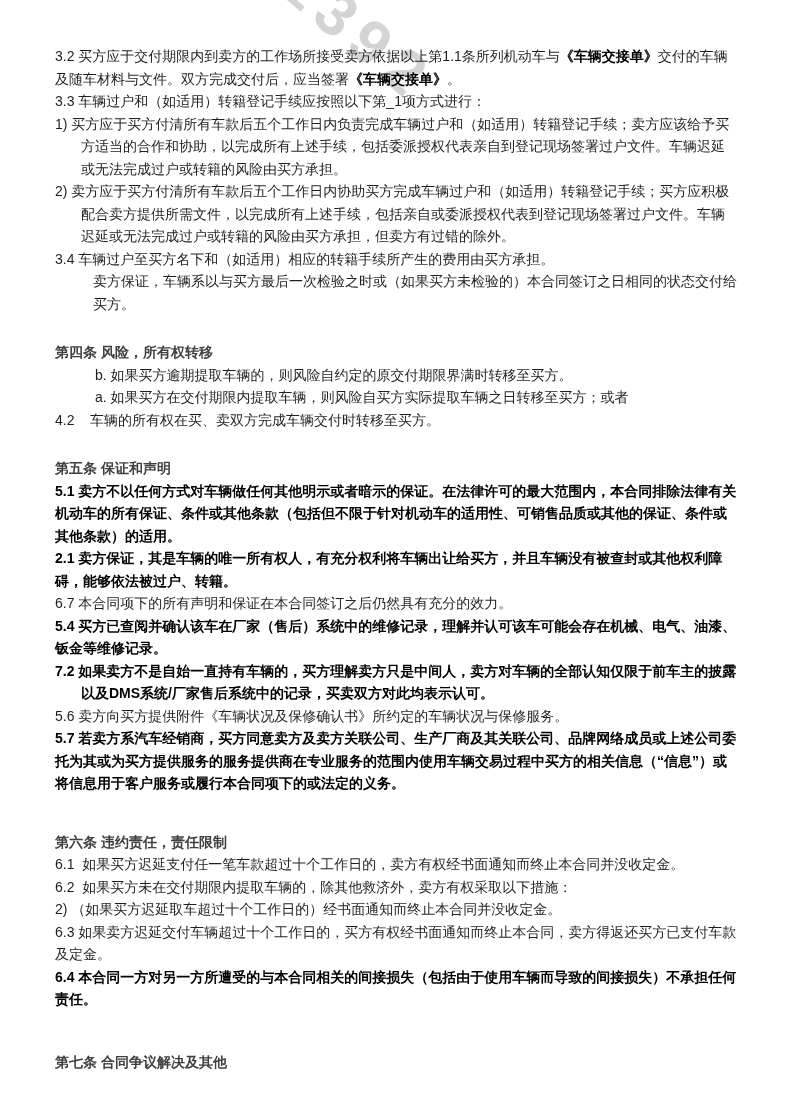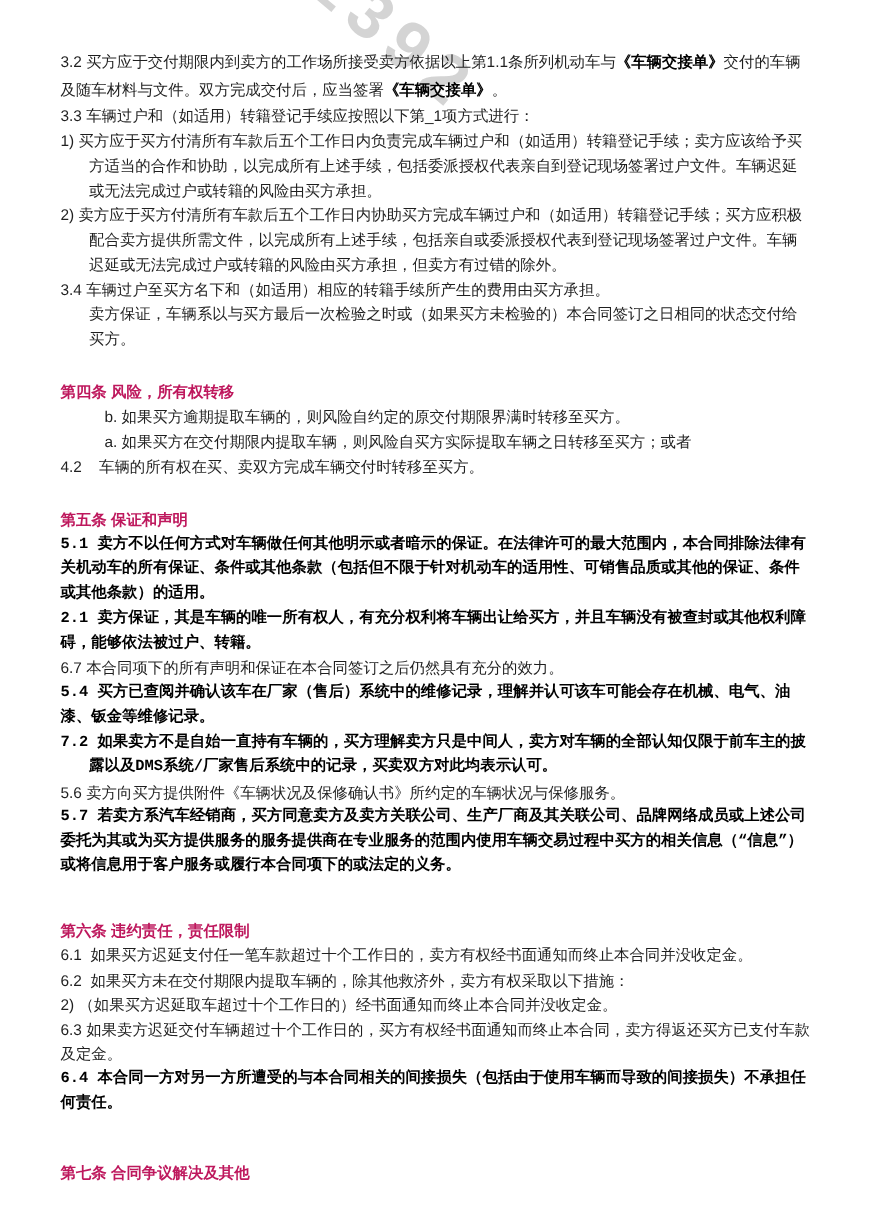--- a/index.html
+++ b/index.html
@@ -34,33 +34,33 @@
     z-index: 0;
   }
   .content {
     position: absolute;
     top: 45px;
     left: 55px;
     width: 683px;
     z-index: 1;
   }
   p { margin: 0; }
-  .b { font-weight: bold; color: #000000; font-family: Liberation Mono, monospace; }
+  .b { font-weight: bold; color: #000000; }
   .heading {
     font-weight: bold;
-    color: #be185d;
+    color: #404040;
   }
   .mt-26 { margin-top: 26px; }
   .mt-36 { margin-top: 36px; }
   .mt-40 { margin-top: 40px; }
   .hang26 {
     padding-left: 26px;
     text-indent: -26px;
   }
-  .indent26 { margin-left: 26px; }
+  .indent26 { margin-left: 38px; }
   .indent40 { margin-left: 40px; }
 </style>
 </head>
 <body>
 
 <div class="page">
 
   <div class="watermark">1392</div>
 
   <div class="content">

